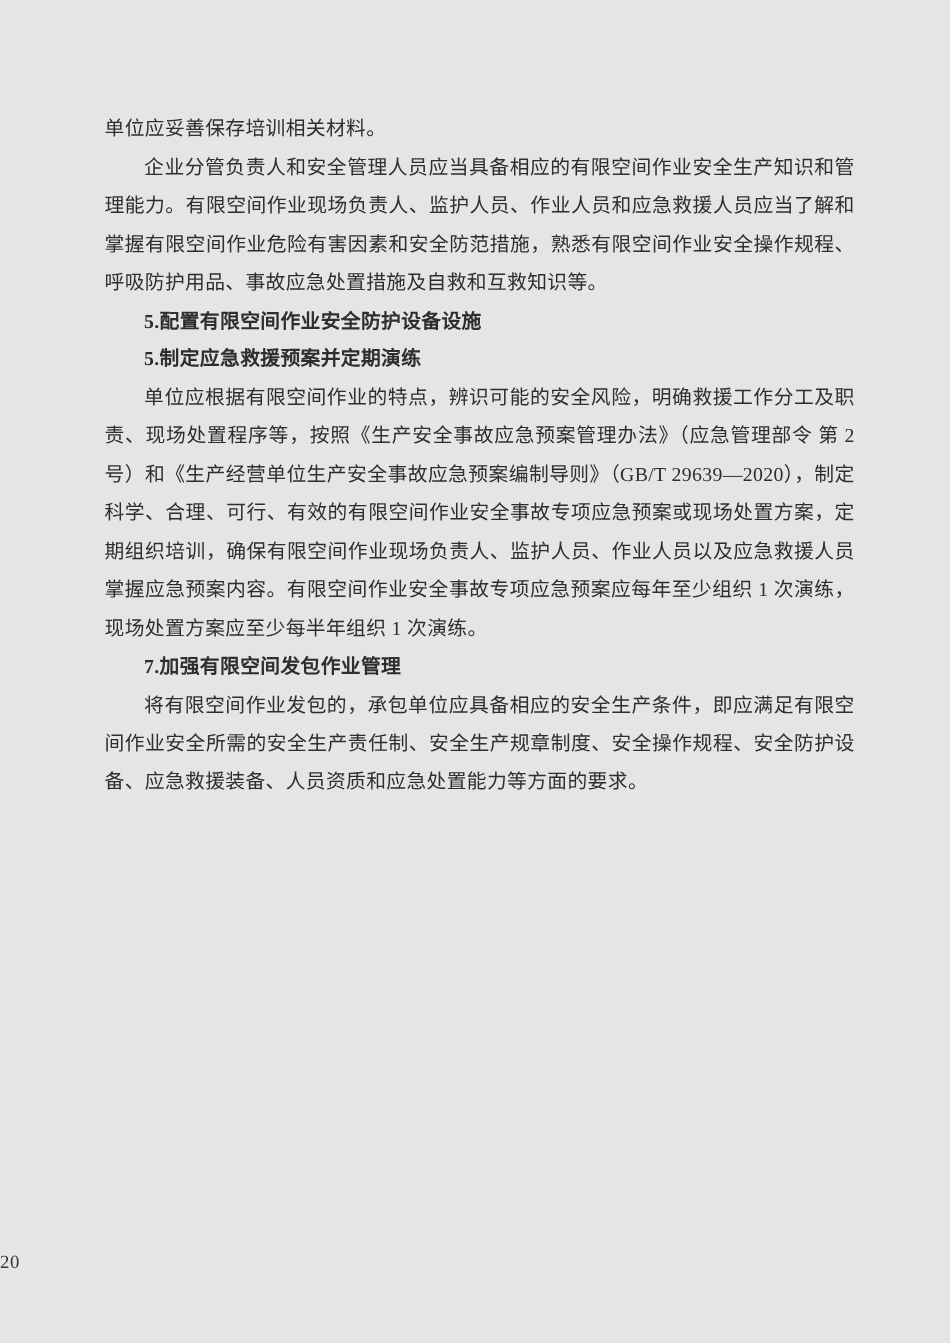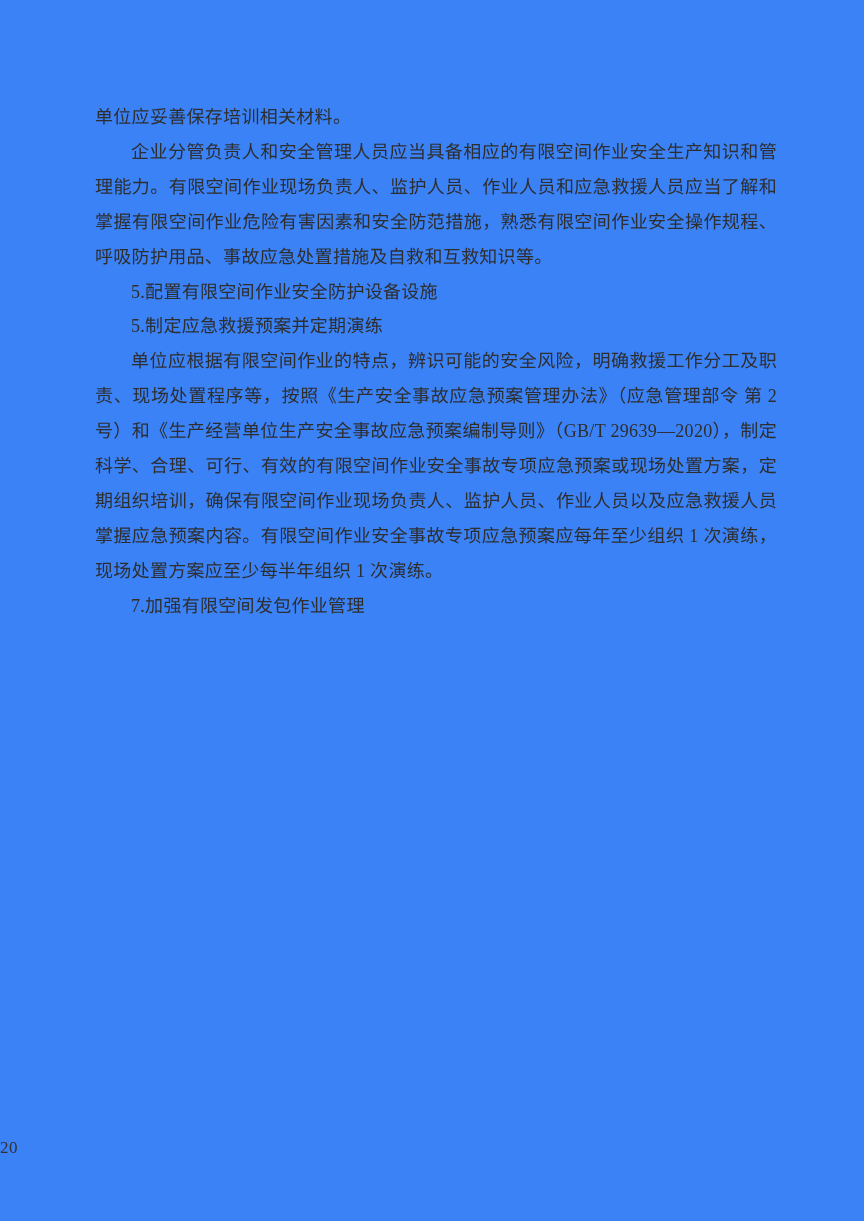--- a/index.html
+++ b/index.html
@@ -9,21 +9,21 @@
   body {
     width: 864px;
     height: 1221px;
     background: #fbfbfb;
     font-family: "Liberation Serif", "DejaVu Serif", serif;
   }
   .page {
     position: relative;
     width: 864px;
     height: 1221px;
-    background: #3b82f6;
+    background: #e5e5e5;
     overflow: hidden;
   }
   .doc-body {
     position: absolute;
     left: 95px;
     top: 100px;
     width: 682px;
     font-size: 18px;
     line-height: 34.9px;
     color: #2e2e2e;
@@ -33,21 +33,21 @@
   }
   .para {
     margin: 0;
     padding: 0;
     text-indent: 2em;
   }
   .para.first {
     text-indent: 0;
   }
   .para.heading {
-    font-weight: normal;
+    font-weight: bold;
     text-indent: 2em;
   }
   .page-number {
     position: absolute;
     left: 0;
     top: 1138px;
     width: 100%;
     text-align: left;
     font-size: 17px;
     color: #333333;
@@ -58,15 +58,16 @@
 <body>
 
 <div class="page">
   <div class="doc-body">
     <p class="para first">单位应妥善保存培训相关材料。</p>
     <p class="para">企业分管负责人和安全管理人员应当具备相应的有限空间作业安全生产知识和管理能力。有限空间作业现场负责人、监护人员、作业人员和应急救援人员应当了解和掌握有限空间作业危险有害因素和安全防范措施，熟悉有限空间作业安全操作规程、呼吸防护用品、事故应急处置措施及自救和互救知识等。</p>
     <p class="para heading">5.配置有限空间作业安全防护设备设施</p>
     <p class="para heading">5.制定应急救援预案并定期演练</p>
     <p class="para">单位应根据有限空间作业的特点，辨识可能的安全风险，明确救援工作分工及职责、现场处置程序等，按照《生产安全事故应急预案管理办法》（应急管理部令 第 2 号）和《生产经营单位生产安全事故应急预案编制导则》（GB/T 29639—2020），制定科学、合理、可行、有效的有限空间作业安全事故专项应急预案或现场处置方案，定期组织培训，确保有限空间作业现场负责人、监护人员、作业人员以及应急救援人员掌握应急预案内容。有限空间作业安全事故专项应急预案应每年至少组织 1 次演练，现场处置方案应至少每半年组织 1 次演练。</p>
     <p class="para heading">7.加强有限空间发包作业管理</p>
+    <p class="para">将有限空间作业发包的，承包单位应具备相应的安全生产条件，即应满足有限空间作业安全所需的安全生产责任制、安全生产规章制度、安全操作规程、安全防护设备、应急救援装备、人员资质和应急处置能力等方面的要求。</p>
   </div>
   <div class="page-number">20</div>
 </div>
 
 </body></html>

